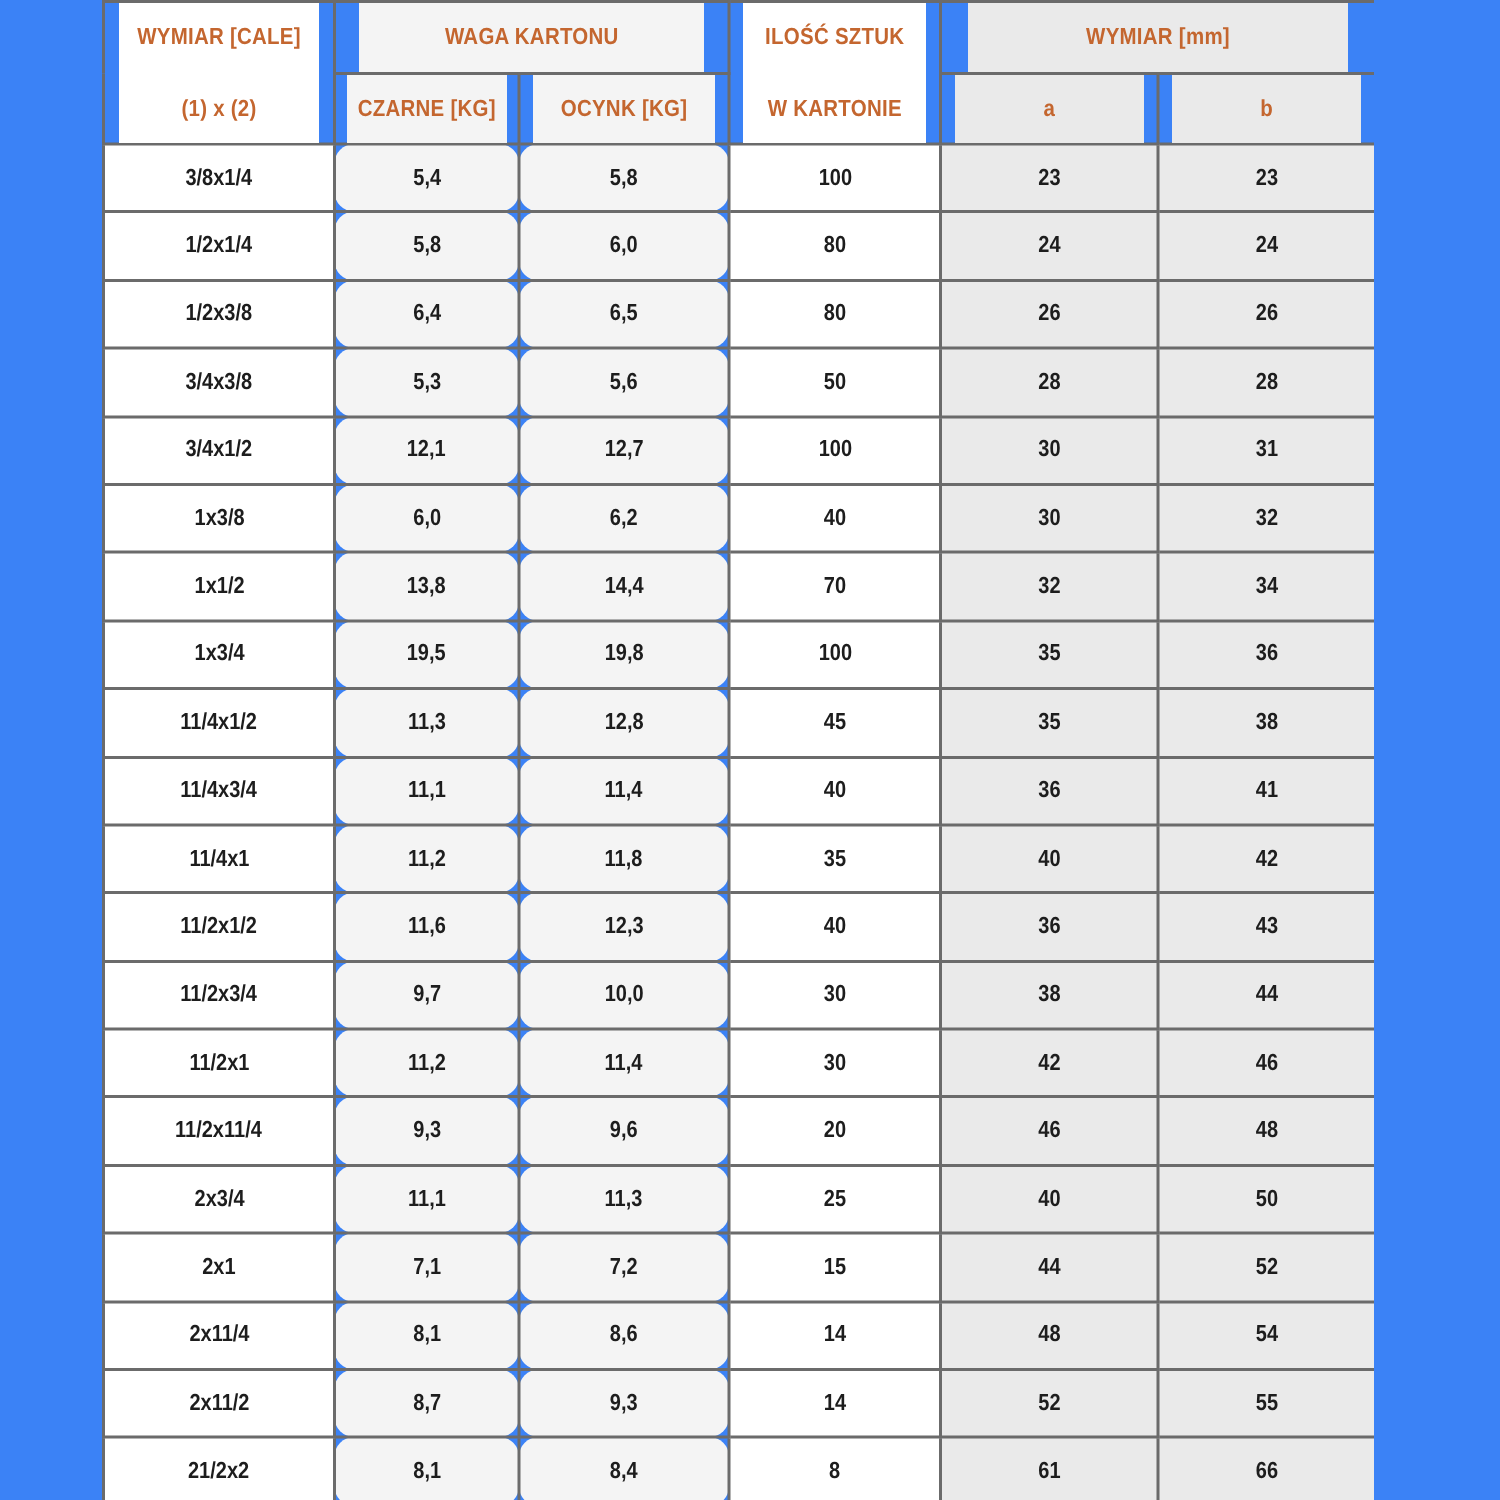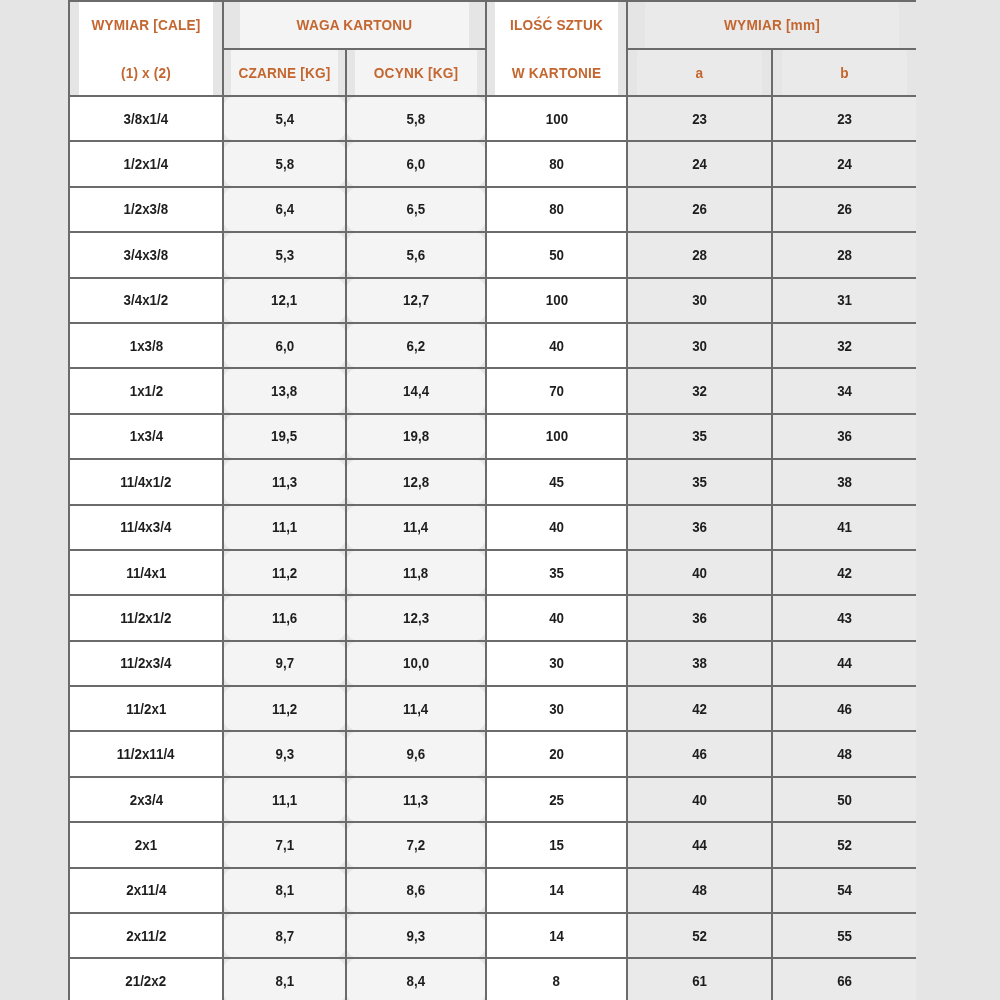--- a/index.html
+++ b/index.html
@@ -9,21 +9,21 @@
     height: 1000px;
     background: #ffffff;
     font-family: "Liberation Sans", sans-serif;
     overflow: hidden;
   }
 
   #sheet {
     position: relative;
     width: 1000px;
     height: 1000px;
-    background: #e5e5e5;
+    background: #3b82f6;
   }
 
   
   #table-wrap {
     position: absolute;
     left: 68px;
     top: 0px;
     width: 848px;
     overflow: hidden;
   }

